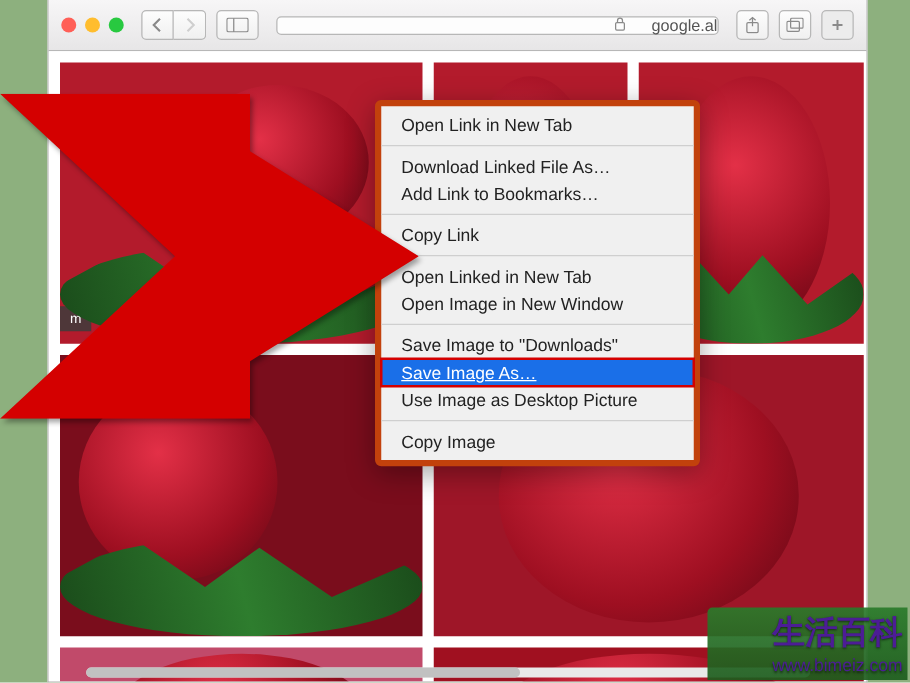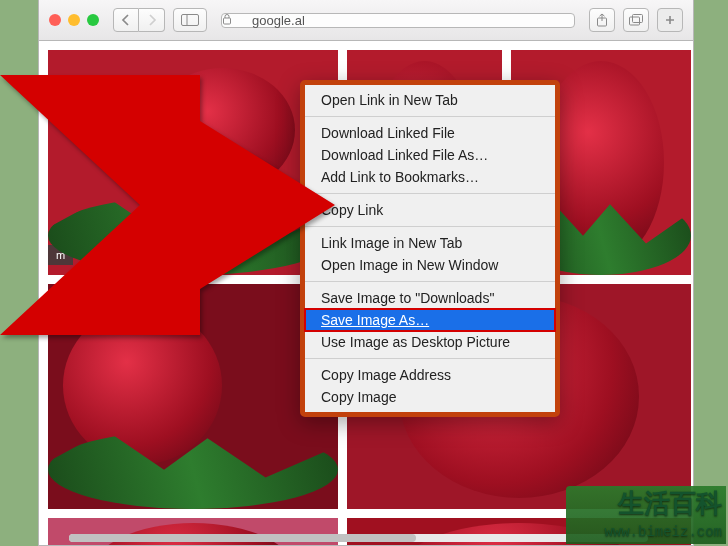--- a/index.html
+++ b/index.html
@@ -41,21 +41,21 @@
     display:flex;align-items:center;justify-content:center;
     color:#6a6a6a;
   }
   .seg { display:flex; }
   .seg .btn:first-child{border-top-right-radius:0;border-bottom-right-radius:0;}
   .seg .btn:last-child{border-top-left-radius:0;border-bottom-left-radius:0;border-left:none;}
   .urlbar {
     flex:1; height:15px;
     border:1px solid #b7b7b7; border-radius:4px;
     background:#fdfdfd;
-    display:flex;align-items:center;justify-content:flex-start;
+    display:flex;align-items:center;justify-content:flex-end;
     gap:20px; color:#555; font-size:13px;
     margin: 0 6px;
   }
   .content {
     flex:1; background:#fff; overflow:hidden; position:relative; padding:9px;
   }
   .grid {
     display:grid;
     grid-template-columns: 290px 155px 180px;
     grid-auto-rows: 108px;
@@ -111,23 +111,23 @@
   .menu-sep{height:1px;background:#cfcfcf;margin:5px 0;}
 
   
   .arrow{
     position:absolute; left:0; top:75px; width:335px; height:260px;
     filter: drop-shadow(2px 3px 2px rgba(0,0,0,.35));
     pointer-events:none;
   }
   .watermark{
     position:absolute; right:6px; bottom:4px; text-align:right;
-    color:#14532d; font-size:14px; line-height:1.35;
+    color:#4c1d95; font-size:14px; line-height:1.35;
     text-shadow:0 1px 2px rgba(0,0,0,.6);
-    font-family: Liberation Mono, monospace;
+    font-family: Liberation Sans, sans-serif;
   }
   .watermark .big{font-size:26px;font-weight:600;}
   .watermark-badge{
     position:absolute; right:2px; bottom:2px; width:160px; height:58px;
     background:linear-gradient(#2a7a2a,#1d5c1d);
     border-radius:4px 0 0 0;
     opacity:.92;
   }
 </style>
 </head>
@@ -198,34 +198,32 @@
     </div>
     <div class="hscroll">
         <div class="hscroll-thumb"></div>
       </div>
   </div>
 </div>
 
 <div class="menu" id="ctx">
     <div class="menu-item">Open Link in New Tab</div>
     <div class="menu-sep"></div>
-    <div class="menu-item">Download Linked File</div>
     <div class="menu-item">Download Linked File As…</div>
     <div class="menu-item">Add Link to Bookmarks…</div>
     <div class="menu-sep"></div>
     <div class="menu-item">Copy Link</div>
     <div class="menu-sep"></div>
-    <div class="menu-item">Link Image in New Tab</div>
+    <div class="menu-item">Open Linked in New Tab</div>
     <div class="menu-item">Open Image in New Window</div>
     <div class="menu-sep"></div>
     <div class="menu-item">Save Image to "Downloads"</div>
     <div class="menu-item sel">Save Image As…</div>
     <div class="menu-item">Use Image as Desktop Picture</div>
     <div class="menu-sep"></div>
-    <div class="menu-item">Copy Image Address</div>
     <div class="menu-item">Copy Image</div>
   </div>
 
 <svg class="arrow" viewBox="0 0 335 260">
   <polygon points="0,0 200,0 200,46 335,130 200,214 200,260 0,260 140,130" fill="#d40000"></polygon>
 </svg>
 
 <div class="watermark-badge"></div>
 <div class="watermark">
   <div class="big">生活百科</div>

